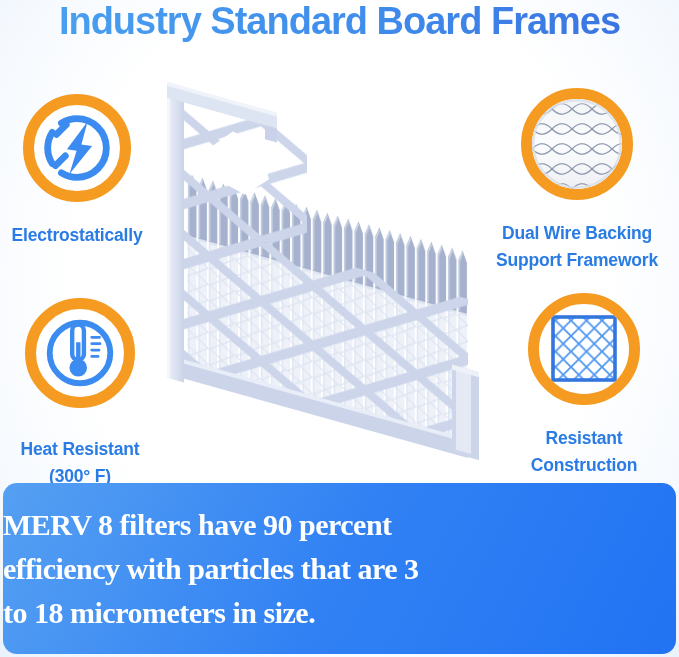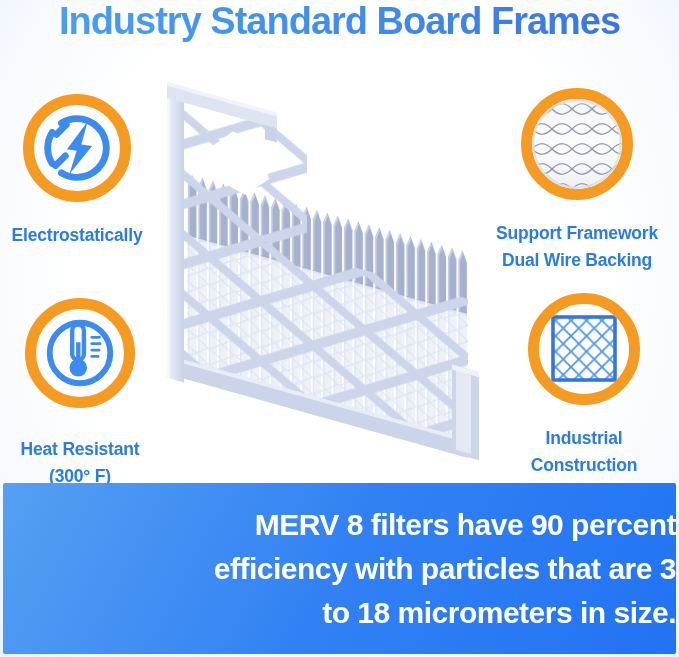--- a/index.html
+++ b/index.html
@@ -30,22 +30,22 @@
   .r110{width:110px;height:110px;}
   .r112{width:112px;height:112px;}
   .f-label{
     margin-top:20px; text-align:center; font-weight:700; color:#2a7ce4;
     font-size:17.5px; line-height:27px; letter-spacing:-0.2px; white-space:nowrap;
   }
   .filter-art{position:absolute; left:157px; top:62px; width:345px; height:425px;}
   .banner{
     position:absolute; left:3px; right:3px; top:483px; bottom:3px;
     background:linear-gradient(118deg,#55a0f2 0%, #3181f4 50%, #2273f3 100%);
-    border-radius:2px;
-    display:flex; flex-direction:column; align-items:flex-end; justify-content:center;
+    border-radius:14px;
+    display:flex; flex-direction:column; align-items:flex-start; justify-content:center;font-family:Liberation Serif, serif;
   }
   .banner-line{
     color:#ffffff; font-weight:700; font-size:30px; line-height:44px;
     letter-spacing:-0.5px; text-align:center; white-space:nowrap;
   }
 </style>
 </head>
 <body>
 
 <div class="stage">
@@ -123,22 +123,22 @@
         </defs>
         <g clip-path="url(#meshClip)">
           <rect x="0" y="0" width="90" height="90" fill="url(#meshBg)"></rect>
           <rect x="-5" y="-3" width="100" height="100" fill="url(#mesh)"></rect>
           <rect x="-5" y="7" width="100" height="100" fill="url(#mesh)" opacity="0.6"></rect>
           <circle cx="45" cy="45" r="44" fill="none" stroke="#d9dee8" stroke-width="3" opacity="0.8"></circle>
         </g>
       </svg>
     </div>
     <div class="f-label">
+      <div>Dual Wire Backing</div>
       <div>Support Framework</div>
-      <div>Dual Wire Backing</div>
     </div>
   </div>
 
   <div class="feature f-bl">
     <div class="ring r110">
       <svg width="86" height="86" viewBox="0 0 88 88">
         <circle cx="44" cy="44" r="31" fill="none" stroke="#3b8bf0" stroke-width="6"></circle>
         <rect x="36" y="15" width="12" height="36" rx="6" fill="#ffffff" stroke="#3b8bf0" stroke-width="4.5"></rect>
         <rect x="40" y="33" width="4.5" height="22" fill="#3b8bf0"></rect>
         <circle cx="42.2" cy="59" r="9" fill="#3b8bf0"></circle>
@@ -160,21 +160,21 @@
             </clipPath>
           <pattern id="diag" patternUnits="userSpaceOnUse" width="15.5" height="15.5">
             <path d="M0,0 L15.5,15.5 M15.5,0 L0,15.5" stroke="#4f97f0" stroke-width="1.8" fill="none"></path>
           </pattern>
         </defs>
         <rect x="13" y="12" width="62" height="63" fill="url(#diag)" clip-path="url(#sqClip)"></rect>
         <rect x="13" y="12" width="62" height="63" fill="none" stroke="#3277e0" stroke-width="3.6"></rect>
       </svg>
     </div>
     <div class="f-label">
-      <div>Industrial</div>
+      <div>Resistant</div>
       <div>Construction</div>
     </div>
   </div>
 
   <div class="banner">
     <div class="banner-line">MERV 8 filters have 90 percent</div>
     <div class="banner-line">efficiency with particles that are 3</div>
     <div class="banner-line">to 18 micrometers in size.</div>
   </div>
 

